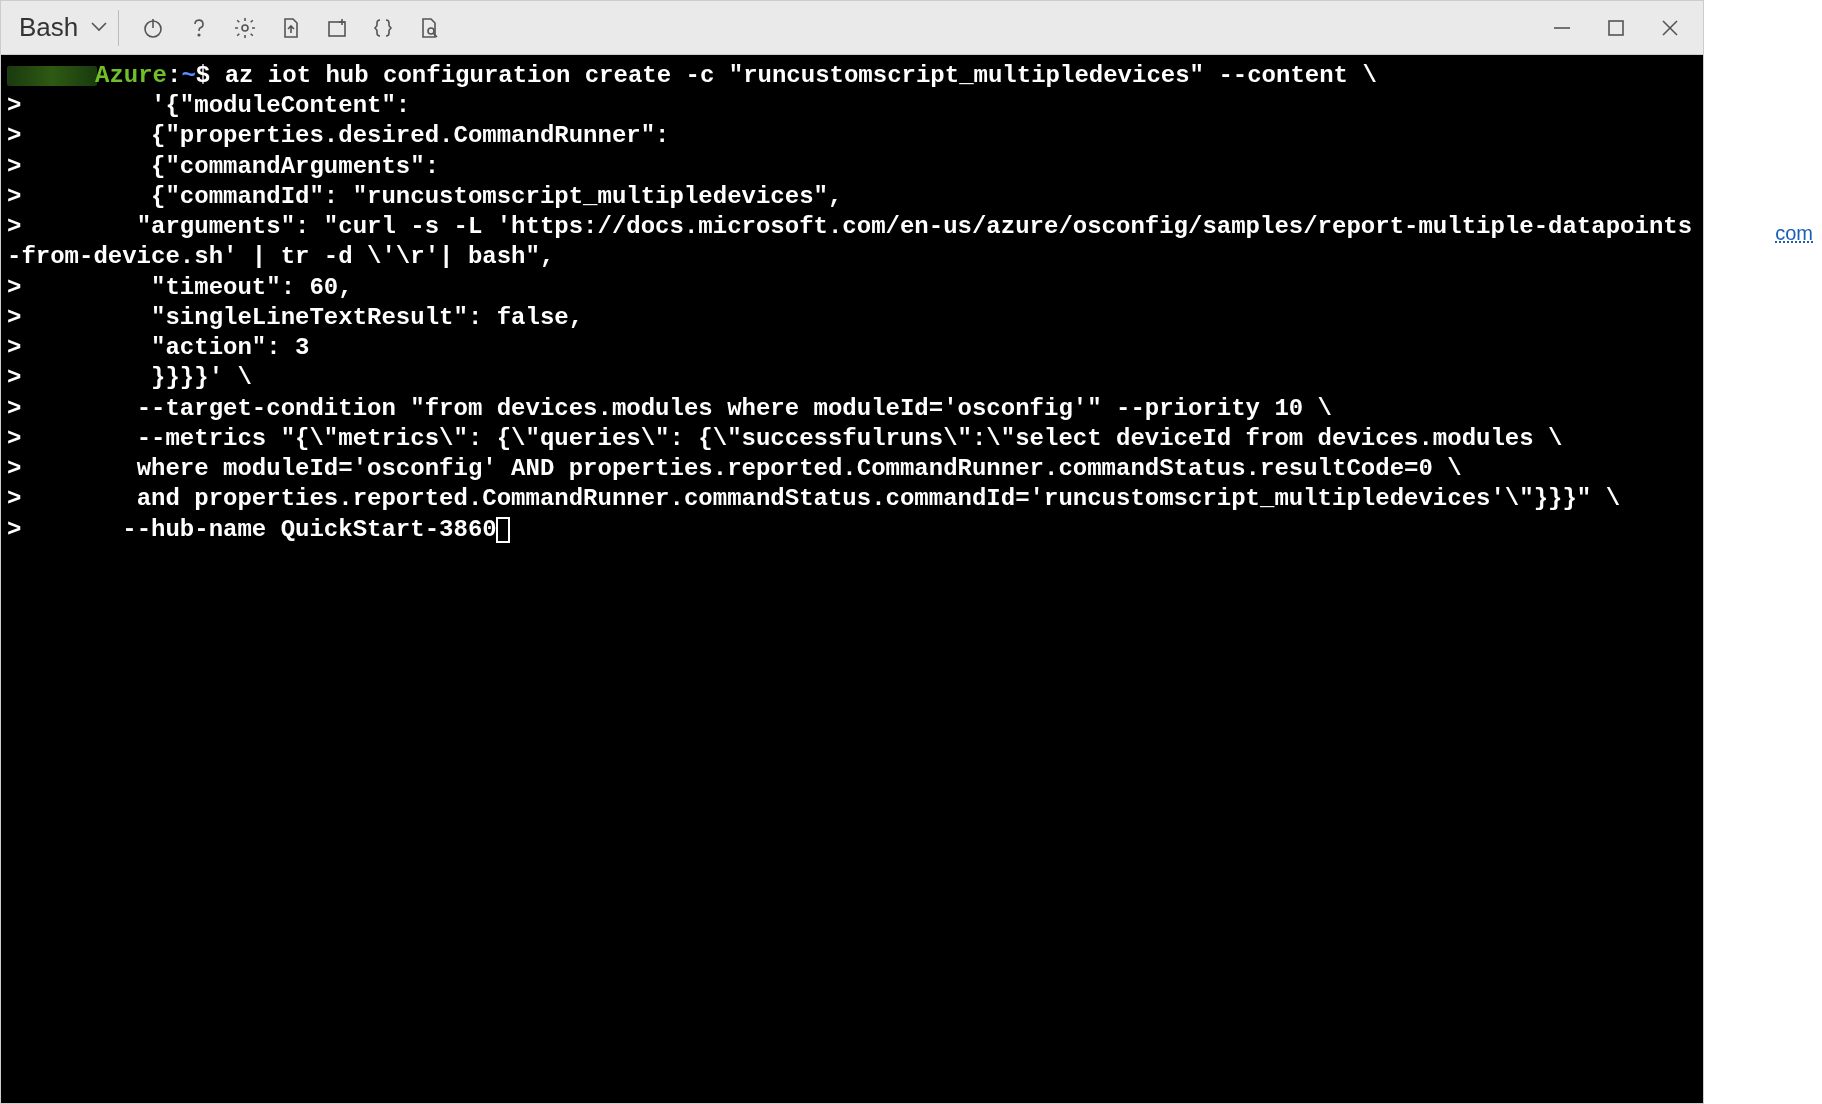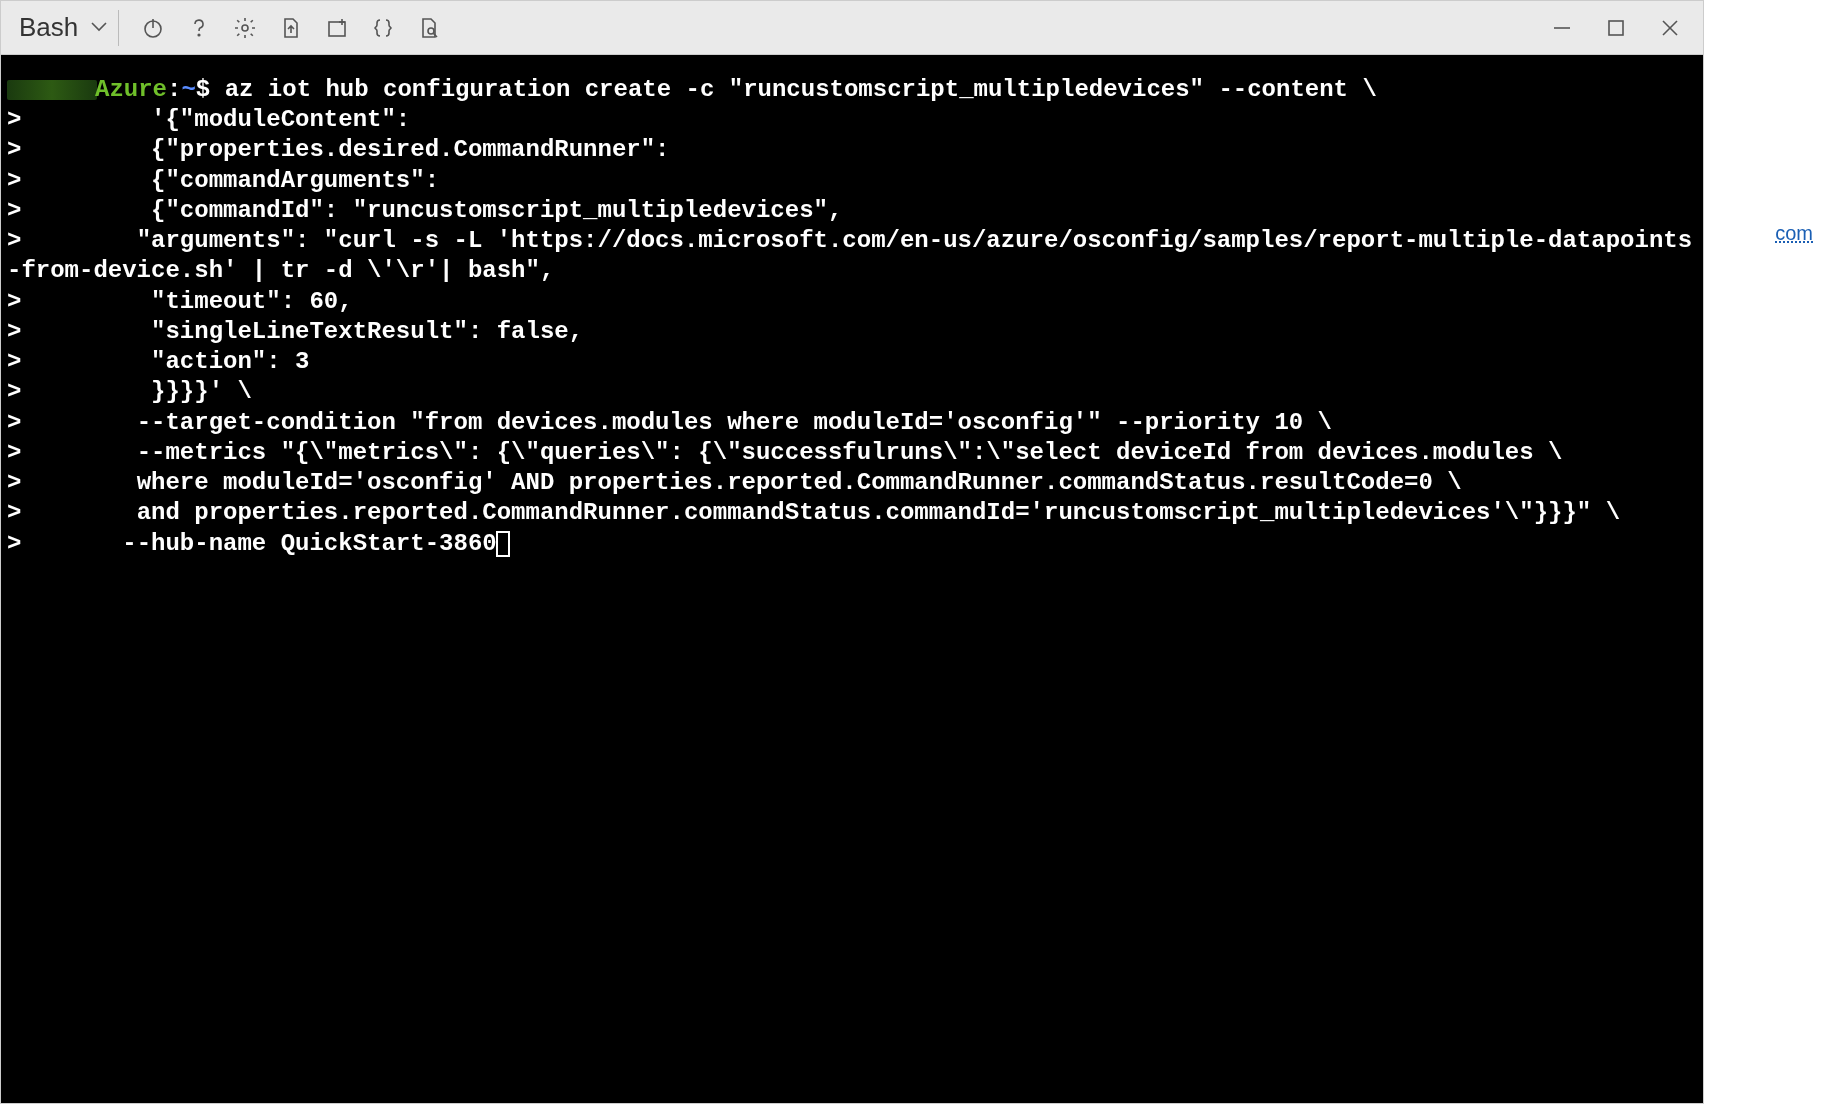--- a/index.html
+++ b/index.html
@@ -76,21 +76,21 @@
     align-items: center;
     justify-content: center;
   }
   .terminal {
     flex: 1;
     background: #000;
     color: #fff;
     font-size: 24px;
     line-height: 1.26;
     font-weight: 600;
-    padding: 20px 6px;
+    padding: 6px 6px;
     overflow: hidden;
     white-space: pre;
   }
   .term-line { white-space: pre; }
   .redacted {
     display: inline-block;
     width: 90px;
     height: 20px;
     background: linear-gradient(90deg,#1a3a0f,#2d5a13,#1a3a0f);
     vertical-align: middle;

